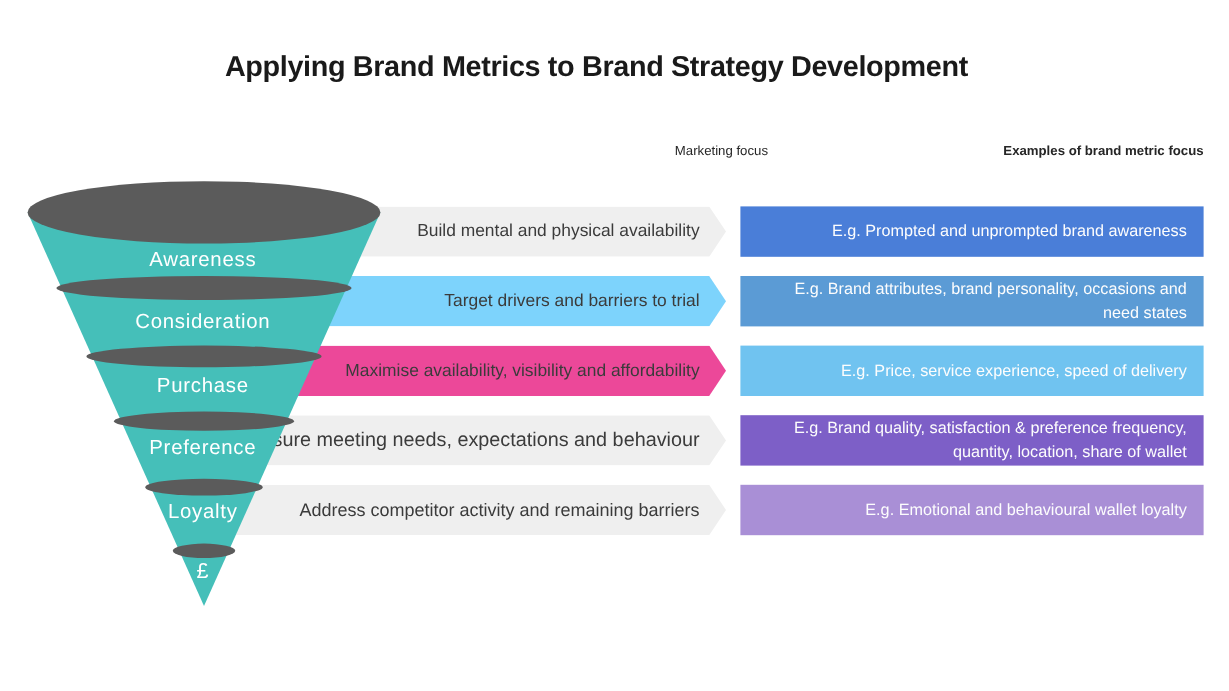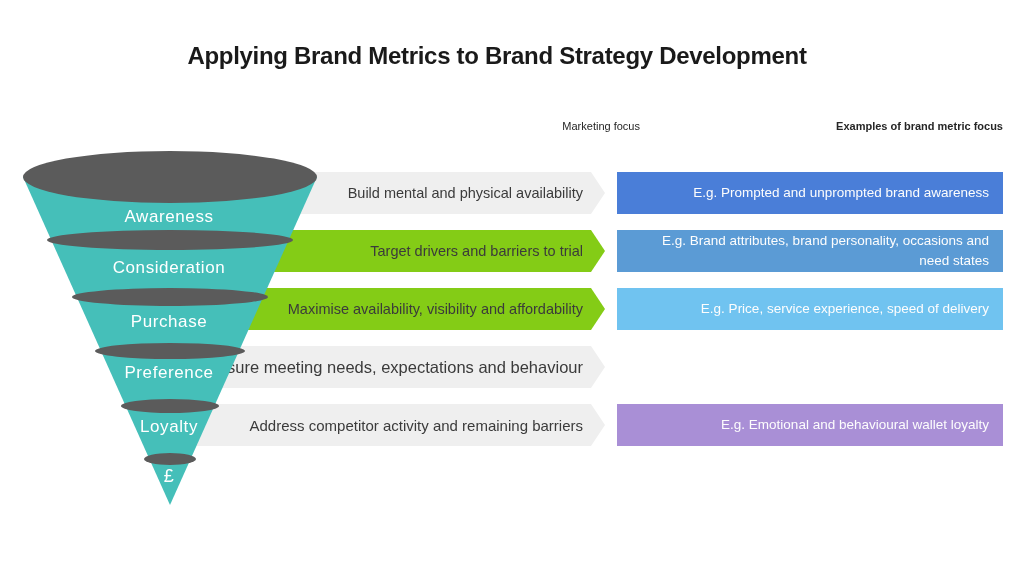--- a/index.html
+++ b/index.html
@@ -52,41 +52,44 @@
 <div class="canvas">
 
   <div class="title">Applying Brand Metrics to Brand Strategy Development</div>
 
   <div class="col-header marketing">Marketing focus</div>
   <div class="col-header metrics">Examples of brand metric focus</div>
 
   <div class="bar gray-bar row-0" style="background: rgb(239, 239, 239);">
     <span class="bar-text">Build mental and physical availability</span>
   </div>
-  <div class="bar gray-bar row-1" style="background: #84cc16;">
+  <div class="bar gray-bar row-1" style="background: #7dd3fc;">
     <span class="bar-text">Target drivers and barriers to trial</span>
   </div>
-  <div class="bar gray-bar row-2" style="background: #84cc16;">
+  <div class="bar gray-bar row-2" style="background: #ec4899;">
     <span class="bar-text">Maximise availability, visibility and affordability</span>
   </div>
   <div class="bar gray-bar row-3" style="background: rgb(239, 239, 239);">
     <span class="bar-text">Ensure meeting needs, expectations and behaviour</span>
   </div>
   <div class="bar gray-bar row-4" style="background: rgb(239, 239, 239);">
     <span class="bar-text">Address competitor activity and remaining barriers</span>
   </div>
 
   <div class="bar metric-bar row-0" style="background: rgb(74, 126, 216);">
     <span>E.g. Prompted and unprompted brand awareness</span>
   </div>
   <div class="bar metric-bar row-1" style="background: rgb(91, 155, 213);">
     <span>E.g. Brand attributes, brand personality, occasions and need states</span>
   </div>
   <div class="bar metric-bar row-2" style="background: rgb(112, 195, 240);">
     <span>E.g. Price, service experience, speed of delivery</span>
+  </div>
+  <div class="bar metric-bar row-3" style="background: rgb(125, 95, 199);">
+    <span>E.g. Brand quality, satisfaction &amp; preference  frequency, quantity, location, share of wallet</span>
   </div>
   <div class="bar metric-bar row-4" style="background: rgb(169, 143, 214);">
     <span>E.g. Emotional and behavioural wallet loyalty</span>
   </div>
 
   <svg class="funnel-svg" width="1024" height="576" viewBox="0 0 1024 576">
     <polygon points="23,177 317,177 170,505" style="fill: rgb(69, 191, 185);"></polygon>
     <ellipse cx="170" cy="177" rx="147" ry="26" style="fill: rgb(91, 91, 91);"></ellipse>
     <ellipse cx="170" cy="240" rx="123" ry="10" style="fill: rgb(91, 91, 91);"></ellipse>
     <ellipse cx="170" cy="297" rx="98" ry="9" style="fill: rgb(91, 91, 91);"></ellipse>

